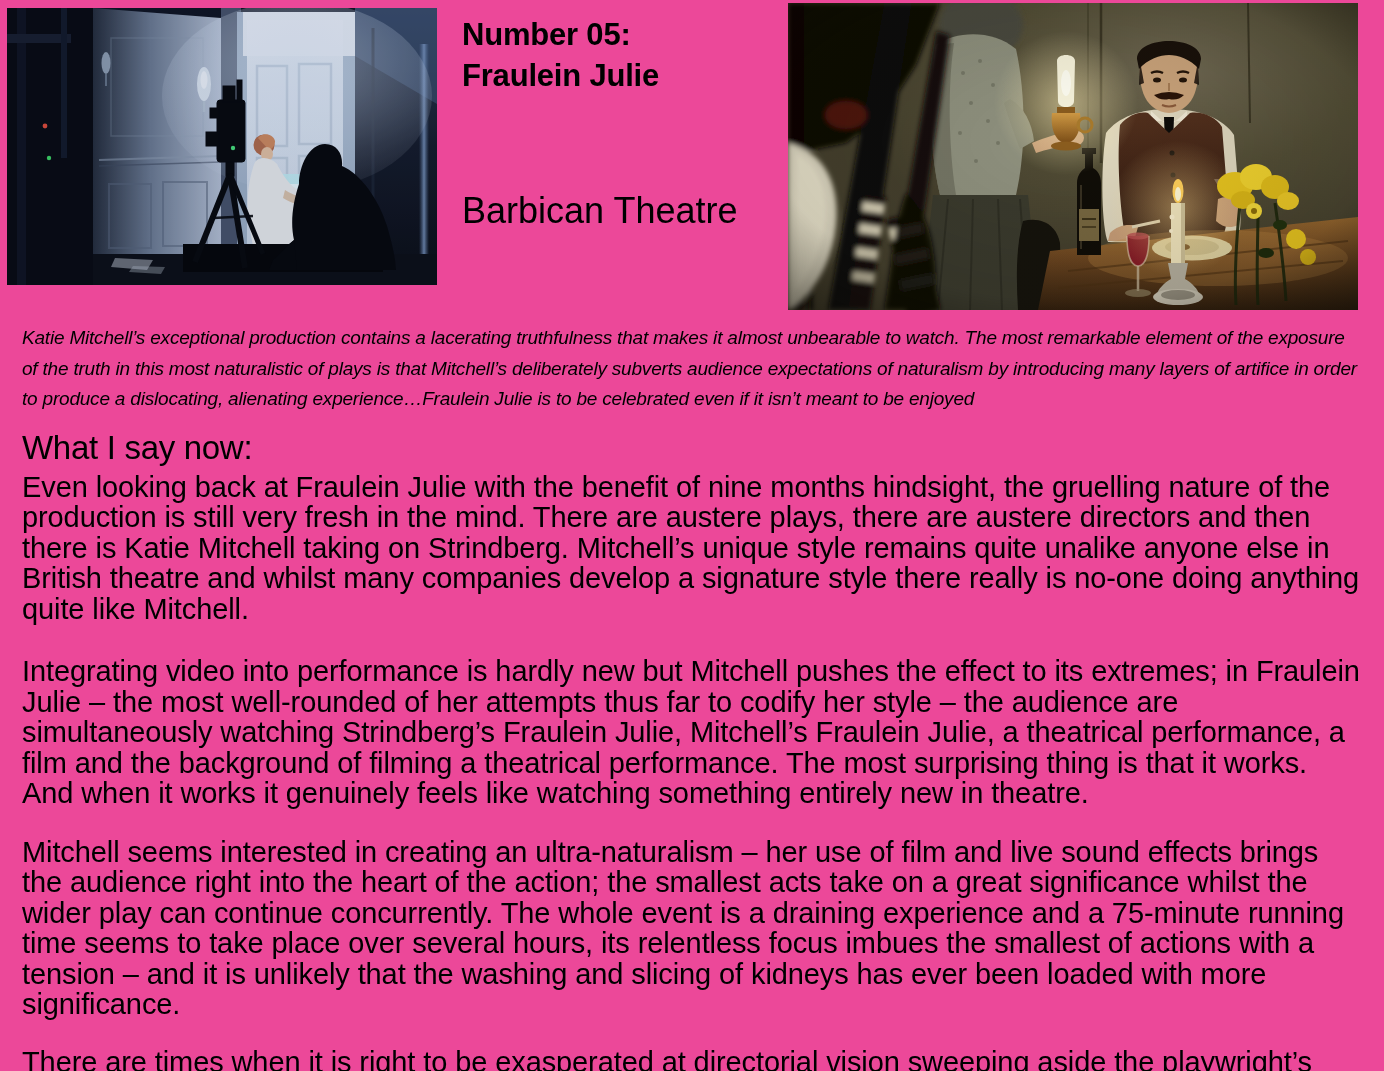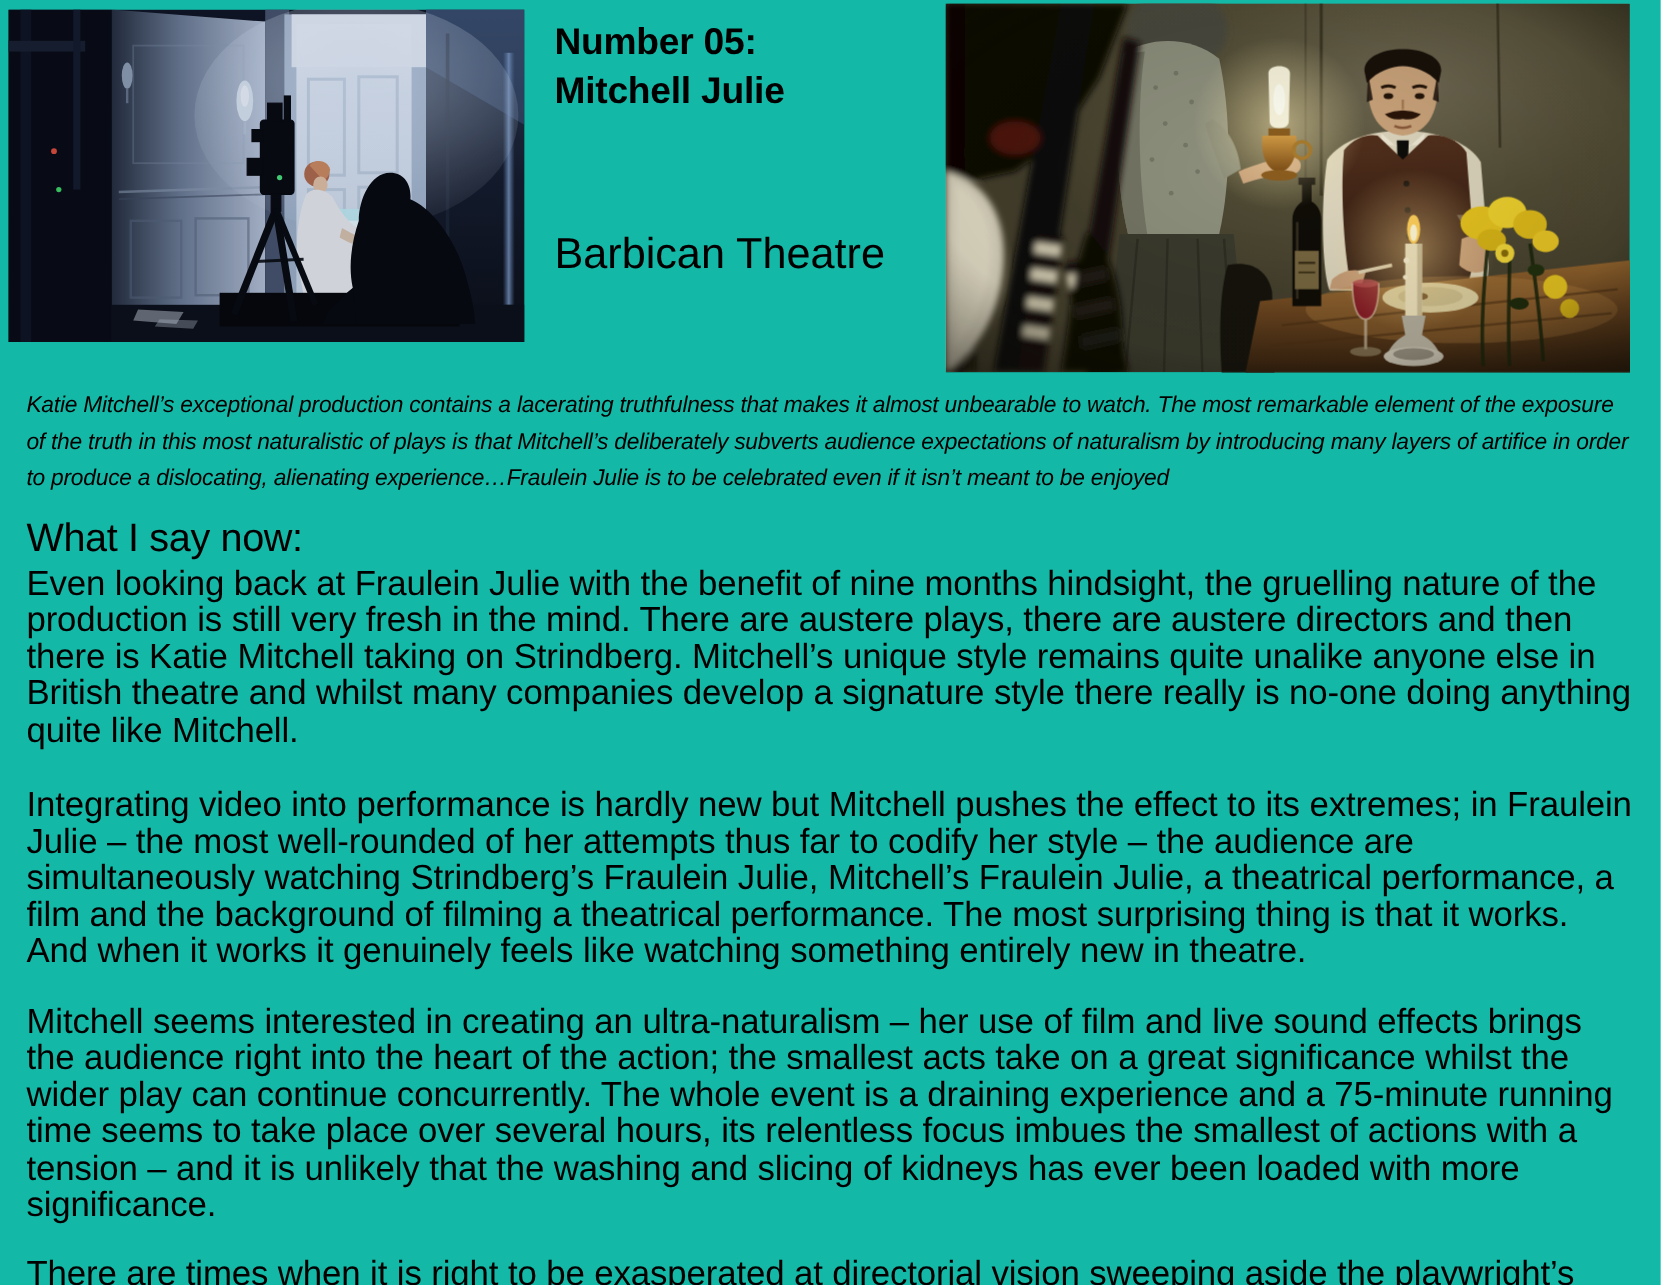--- a/index.html
+++ b/index.html
@@ -1,17 +1,17 @@
 <!DOCTYPE html>
 <html><head>
 <meta charset="utf-8">
 <style>
   html,body{margin:0;padding:0;background:#ffffff;}
   .slide{
-    position:relative;width:1384px;height:1071px;background:#14b8a6;
+    position:relative;width:1384px;height:1071px;background:#ec4899;
     font-family:"Liberation Sans","DejaVu Sans",sans-serif;color:#000;overflow:hidden;
   }
   figure.photo{position:absolute;margin:0;padding:0;}
   figure.photo svg{display:block;width:100%;height:100%;}
   #photoL{left:7px;top:8px;width:430px;height:277px;}
   #photoR{left:788px;top:3px;width:570px;height:307px;}
   .titleblock{position:absolute;left:462px;top:14px;font-weight:700;font-size:31px;line-height:41px;letter-spacing:-0.2px;}
   .titleblock span{display:block;}
   .venue{position:absolute;left:462px;top:190px;font-size:36px;font-weight:400;}
   .textcol{position:absolute;left:22px;top:317px;width:1341px;}
@@ -135,21 +135,21 @@
       <g>
         <path d="M292,176 C292,158 302,136 318,136 C330,136 336,146 335,158 C354,166 372,192 380,218 C384,232 388,246 389,262 L266,262 C268,252 276,240 287,232 C283,214 286,194 292,176 Z" fill="#04060b"></path>
         <path d="M287,232 L266,252 L262,262 L290,262 Z" fill="#04060b"></path>
       </g>
       <rect width="430" height="277" fill="#18233d" opacity="0.12"></rect>
     </svg>
   </figure>
 
   <header class="titleblock">
     <span>Number 05:</span>
-    <span>Mitchell Julie</span>
+    <span>Fraulein Julie</span>
   </header>
   <div class="venue">Barbican Theatre</div>
 
   <figure class="photo" id="photoR" role="img" aria-label="Stage photo: man in waistcoat at candlelit wooden table with wine bottle and yellow flowers while woman holds an oil lamp">
     <svg viewBox="0 0 570 307" preserveAspectRatio="none">
       <defs>
         <radialGradient id="Rwl" cx="0.68" cy="0.22" r="0.6">
           <stop offset="0" stop-color="#716a54"></stop>
             <stop offset="0.55" stop-color="#565138" stop-opacity="0.85"></stop>
             <stop offset="1" stop-color="#565138" stop-opacity="0"></stop>

